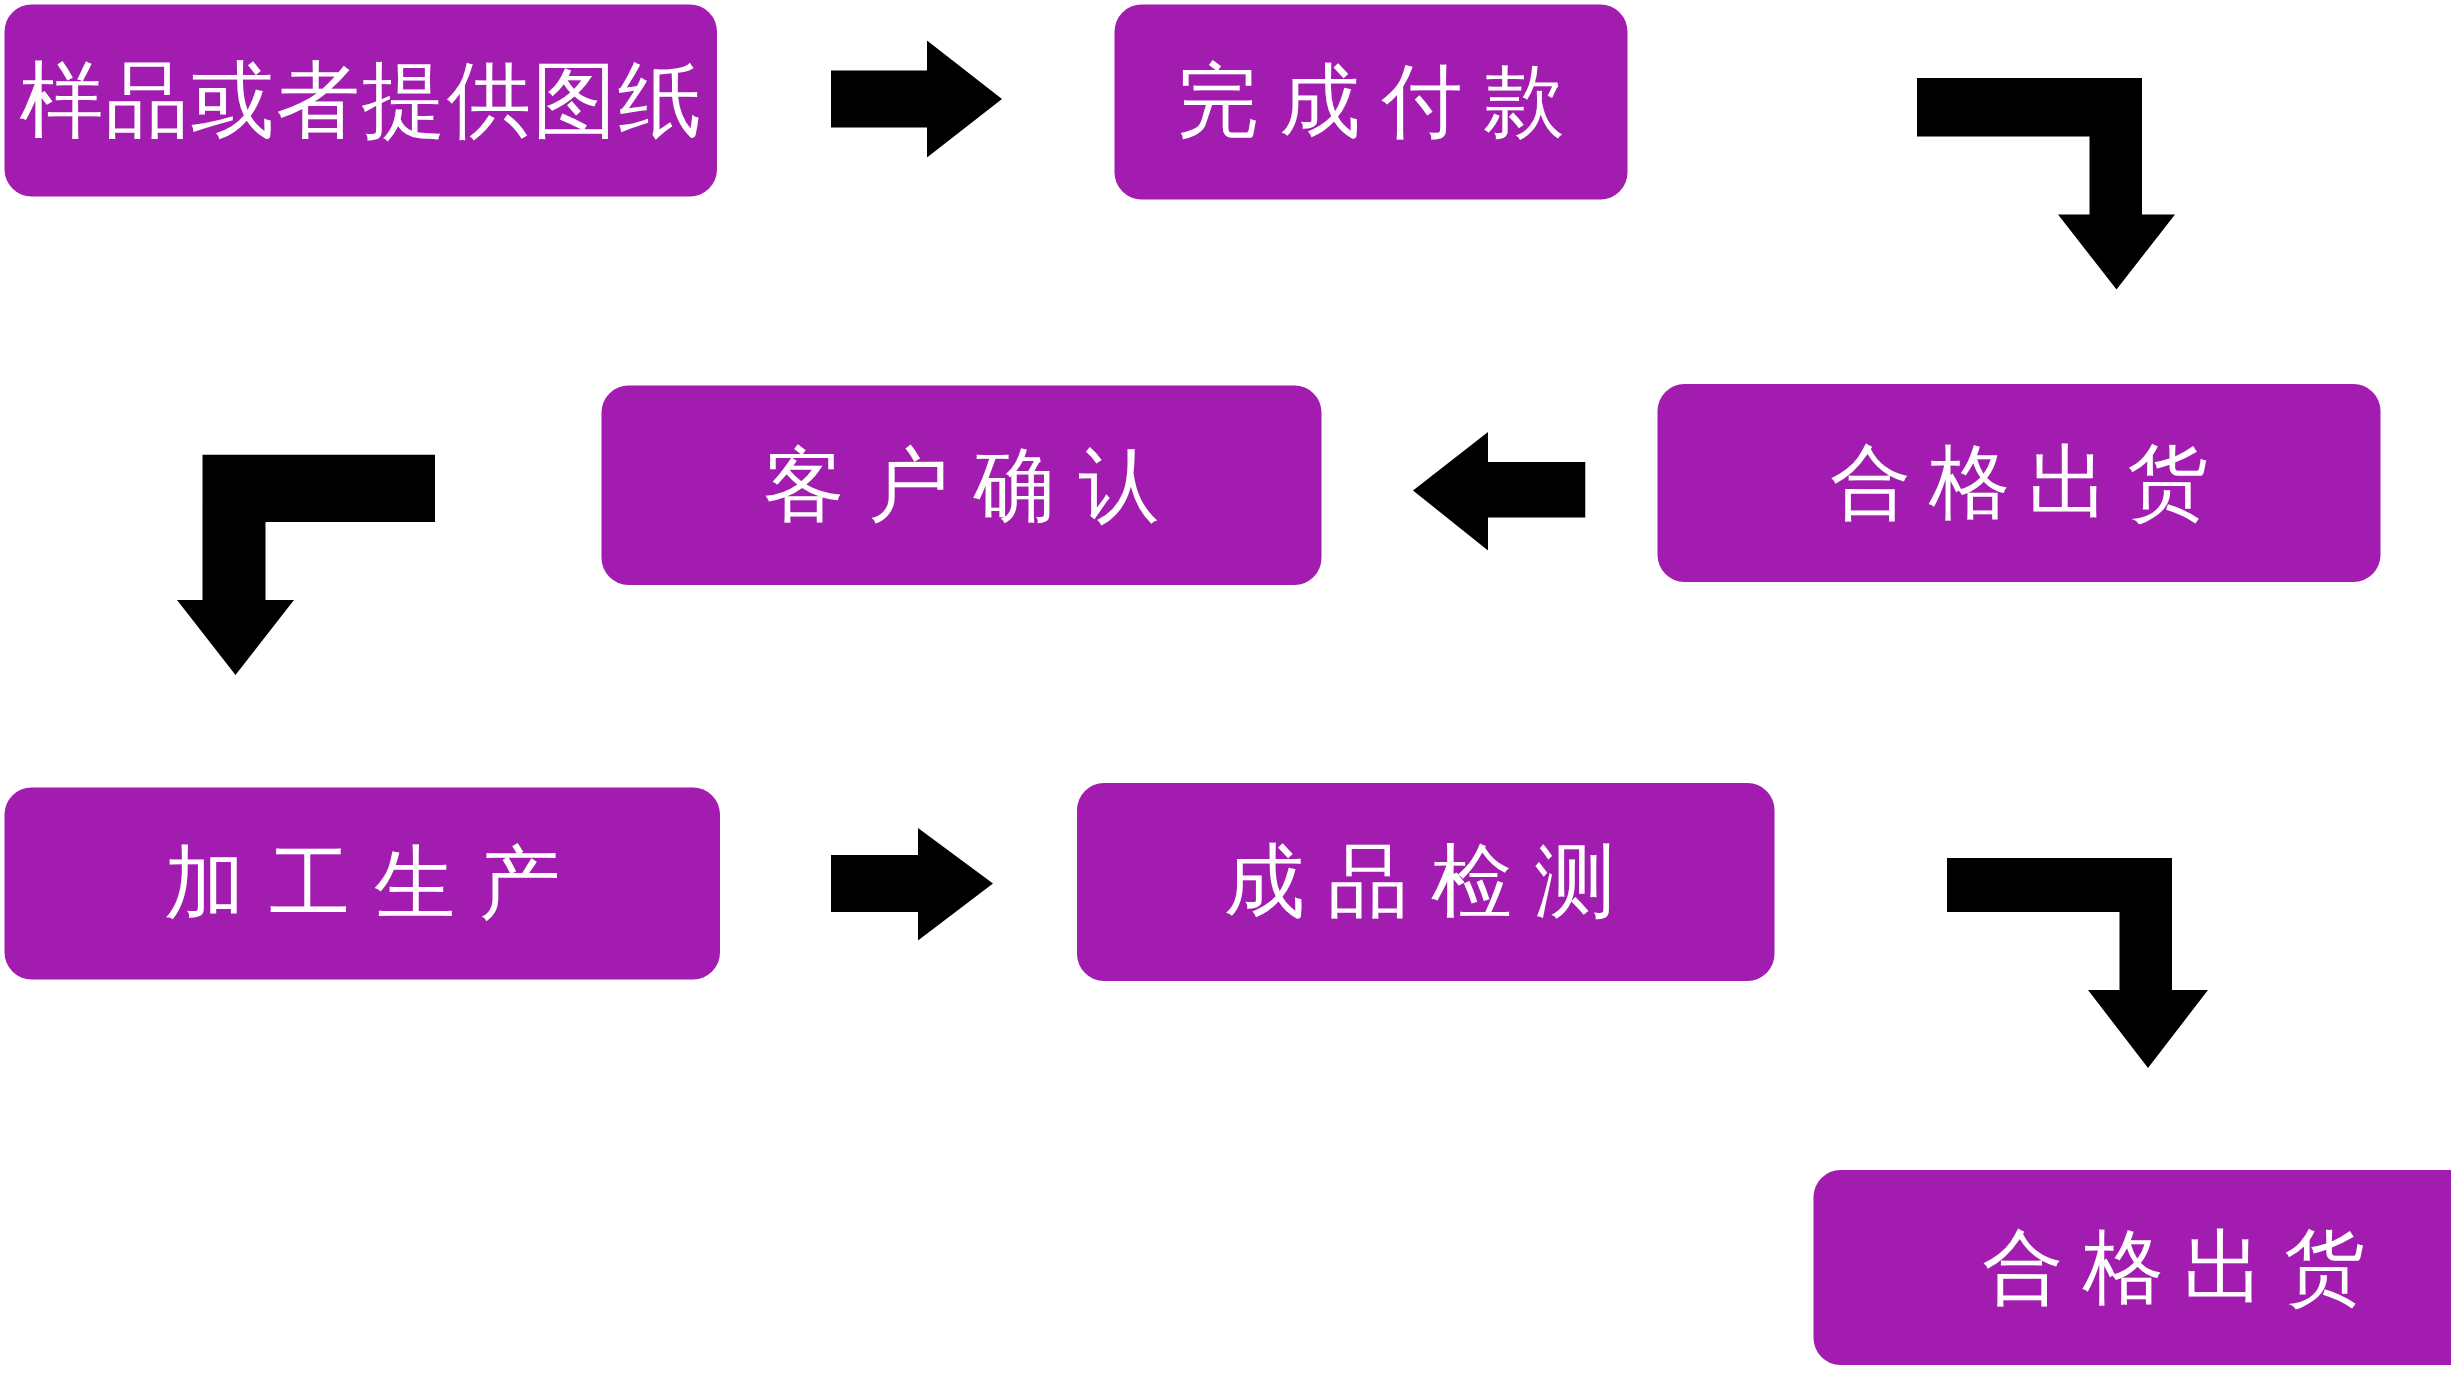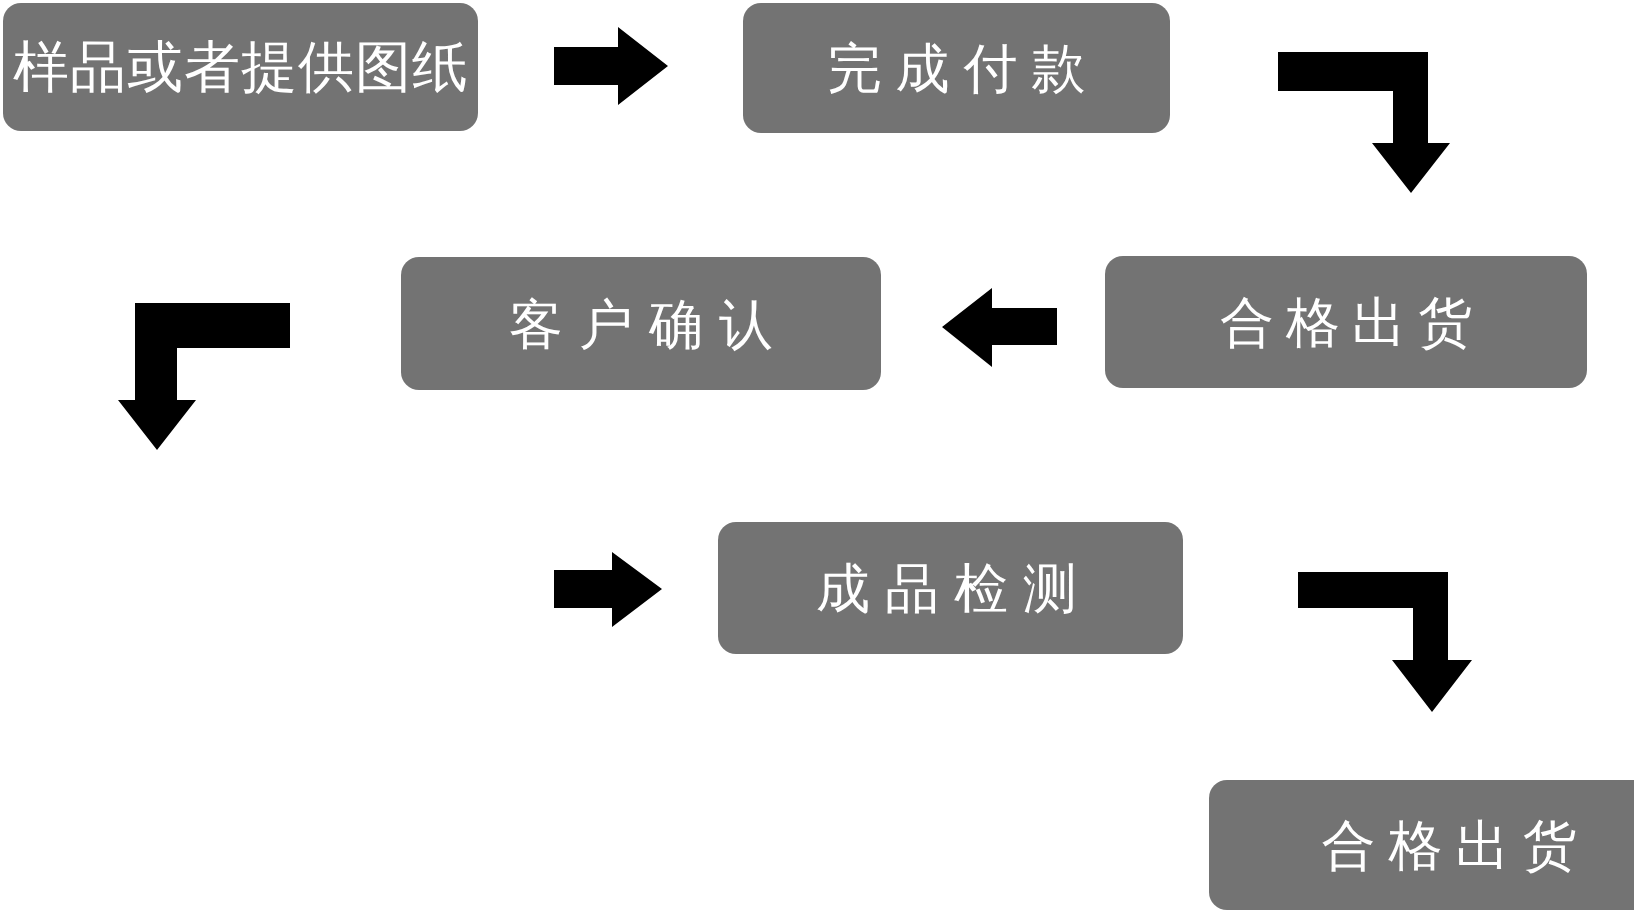--- a/index.html
+++ b/index.html
@@ -10,34 +10,34 @@
   .canvas {
     position: relative;
     width: 1634px;
     height: 916px;
     background: #ffffff;
     overflow: hidden;
     font-family: "Liberation Sans", sans-serif;
   }
   .node {
     position: absolute;
-    background: #737373;
+    background: #a21caf;
     color: #ffffff;
     border-radius: 18px;
     display: flex;
     align-items: center;
     justify-content: center;
     font-size: 54px;
     line-height: 1;
     white-space: nowrap;
     box-sizing: border-box;
   }
   
   .p1 { left: 3px;    top: 3px;   width: 475px; height: 128px; font-size: 56px; letter-spacing: 1px;  padding-left: 1px; }
-  .p2 { left: 743px;  top: 3px;   width: 427px; height: 130px; letter-spacing: 14px; padding-left: 14px; }
+  .p2 { left: 743px;  top: 3px;   width: 342px; height: 130px; letter-spacing: 14px; padding-left: 14px; }
   .p3 { left: 401px;  top: 257px; width: 480px; height: 133px; letter-spacing: 16px; padding-left: 16px; }
   .p4 { left: 1105px; top: 256px; width: 482px; height: 132px; letter-spacing: 12px; padding-left: 12px; }
   .p5 { left: 3px;    top: 525px; width: 477px; height: 128px; letter-spacing: 16px; padding-left: 16px; }
   .p6 { left: 718px;  top: 522px; width: 465px; height: 132px; letter-spacing: 15px; padding-left: 7px; }
   .p7 { left: 1209px; top: 780px; width: 480px; height: 130px; letter-spacing: 13px; padding-left: 13px; align-items: center; }
 
   .arrow {
     position: absolute;
     display: block;
   }
@@ -78,20 +78,23 @@
   </svg>
 
   <div class="node p4">
     <span>合格出货</span>
   </div>
 
   <svg class="arrow a4" width="172" height="147" viewBox="0 0 172 147">
     <polygon points="17,0 172,0 172,45 59,45 59,97 78,97 39,147 0,97 17,97" fill="#000000"></polygon>
   </svg>
 
+  <div class="node p5">
+    <span>加工生产</span>
+  </div>
 
   <svg class="arrow a5" width="108" height="75" viewBox="0 0 108 75">
     <polygon points="0,18 58,18 58,0 108,37 58,75 58,56 0,56" fill="#000000"></polygon>
   </svg>
 
   <div class="node p6">
     <span>成品检测</span>
   </div>
 
   <svg class="arrow a6" width="174" height="140" viewBox="0 0 174 140">

